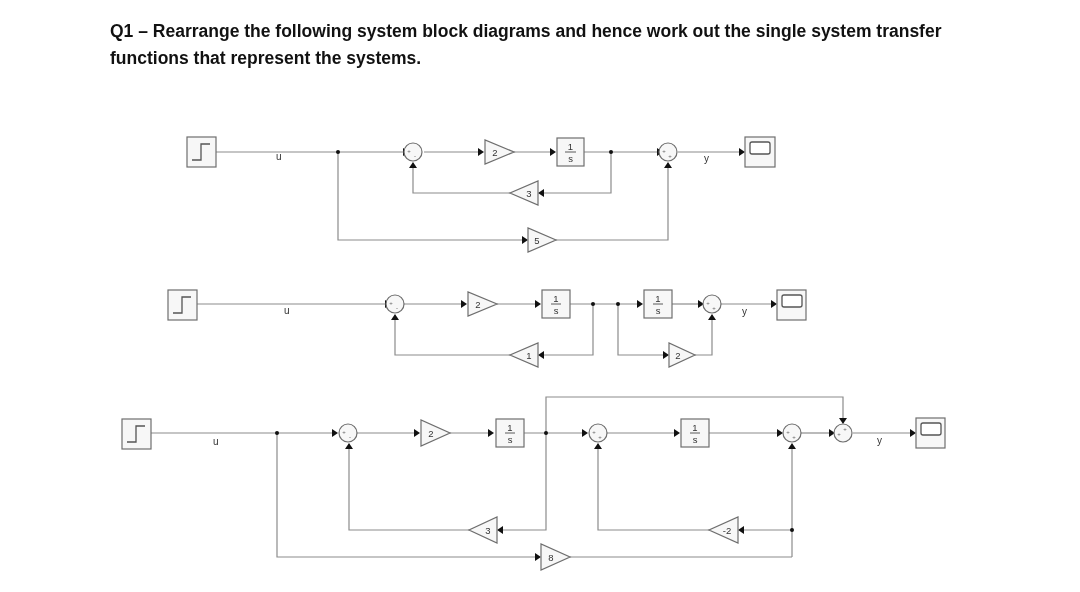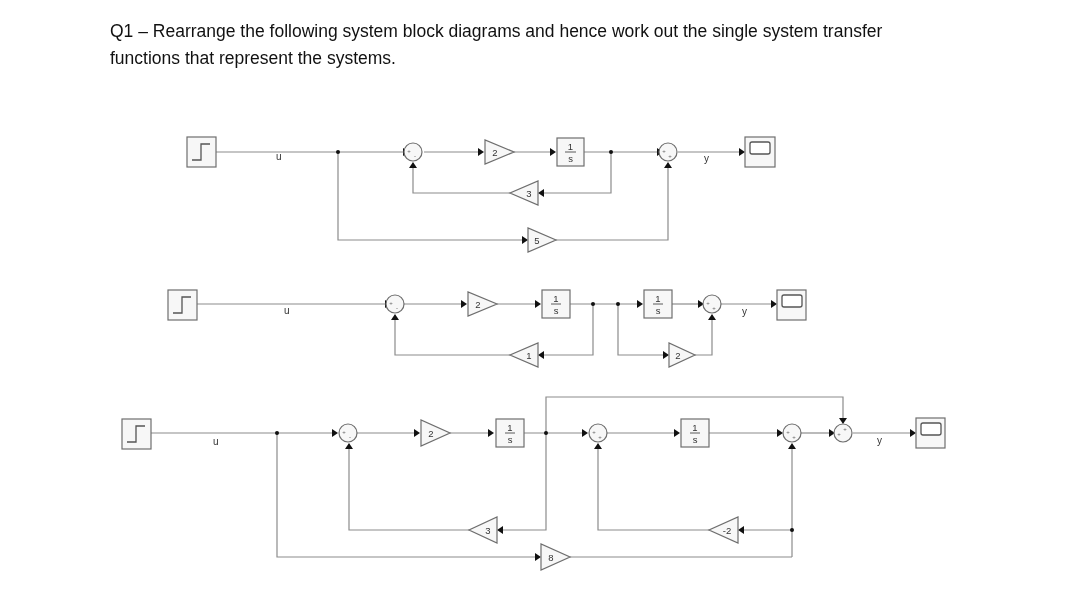--- a/index.html
+++ b/index.html
@@ -1,19 +1,19 @@
 <!DOCTYPE html>
 <html><head>
 <meta charset="utf-8">
 <style>
   html, body { margin:0; padding:0; background:#ffffff; }
   body { width:1080px; height:592px; position:relative; overflow:hidden; font-family:"Liberation Sans", sans-serif; }
   .question {
     position:absolute; left:110px; top:18px; width:840px;
-    font-family:"Liberation Sans", sans-serif; font-weight:normal; font-size:17.5px; line-height:27px; color:#111;
+    font-family:"Liberation Sans", sans-serif; font-weight:bold; font-size:17.5px; line-height:27px; color:#111;
   }
   svg.canvas { position:absolute; left:0; top:0; }
   .wire { stroke:#8c8c8c; stroke-width:1.2; fill:none; }
   .blk { fill:#f7f7f7; stroke:#6e6e6e; stroke-width:1.2; }
   .arrow { fill:#111; }
   .dot { fill:#111; }
   .lbl { font-family:"Liberation Sans", sans-serif; font-size:10px; fill:#333; }
   .glbl { font-family:"Liberation Sans", sans-serif; font-size:9.5px; fill:#333; text-anchor:middle; dominant-baseline:central; }
   .sign { font-family:"Liberation Sans", sans-serif; font-size:6px; fill:#666; text-anchor:middle; dominant-baseline:central; }
 </style>

